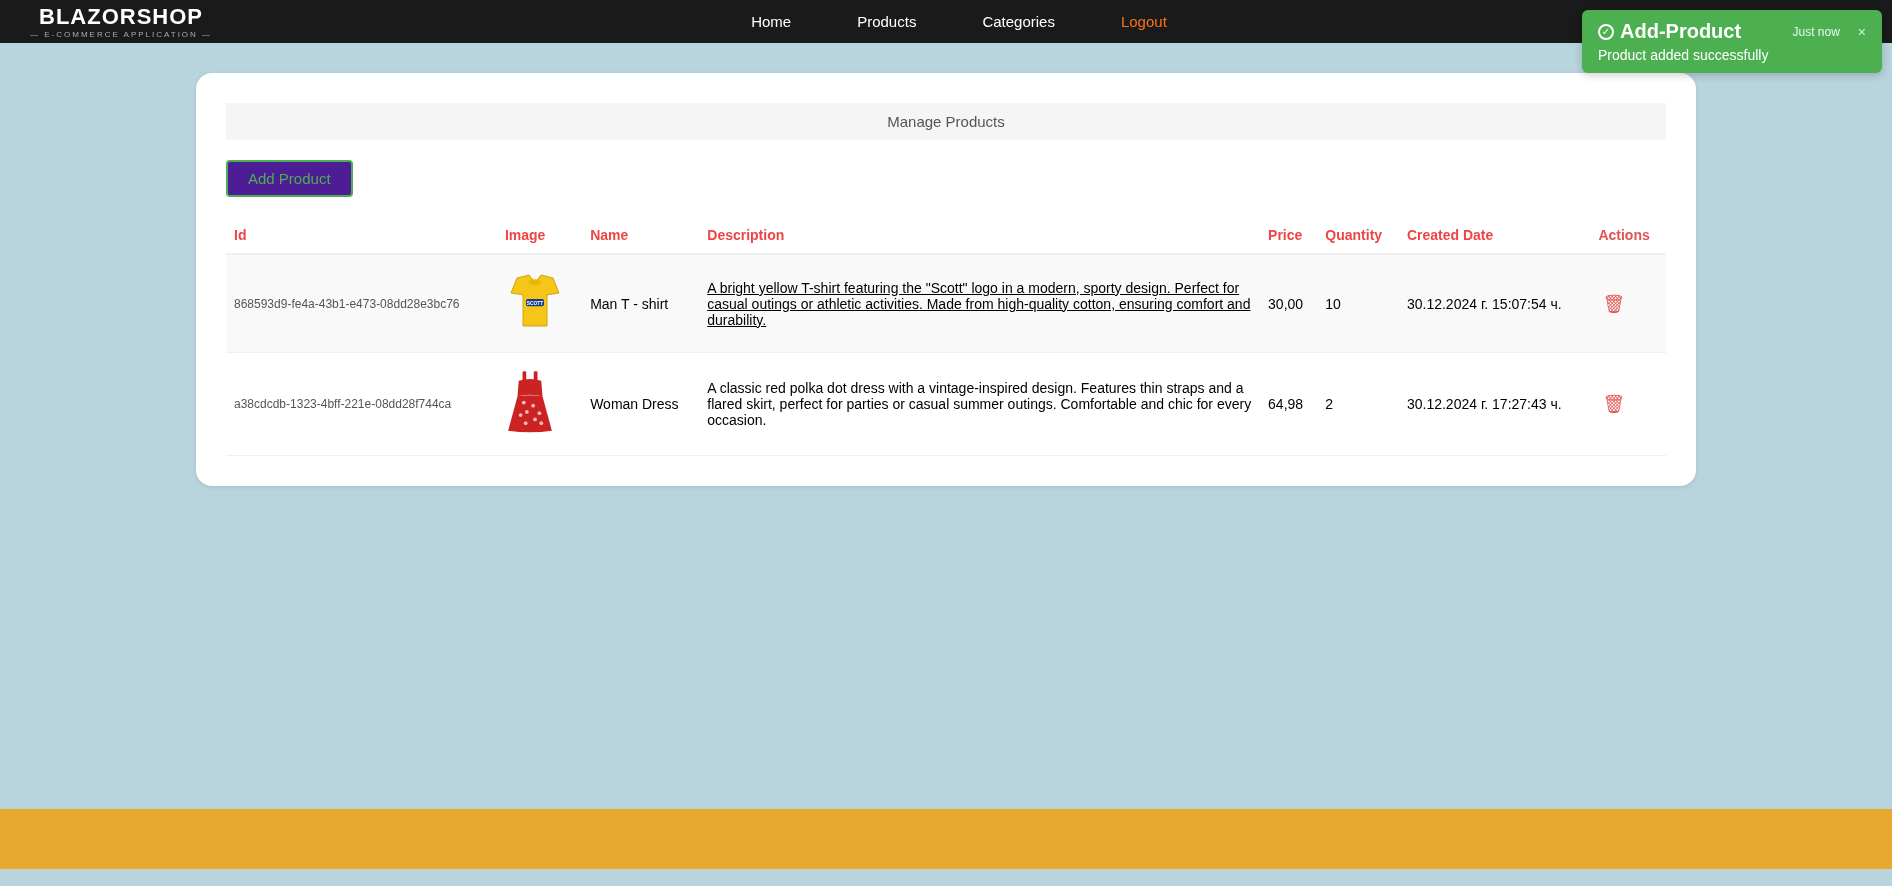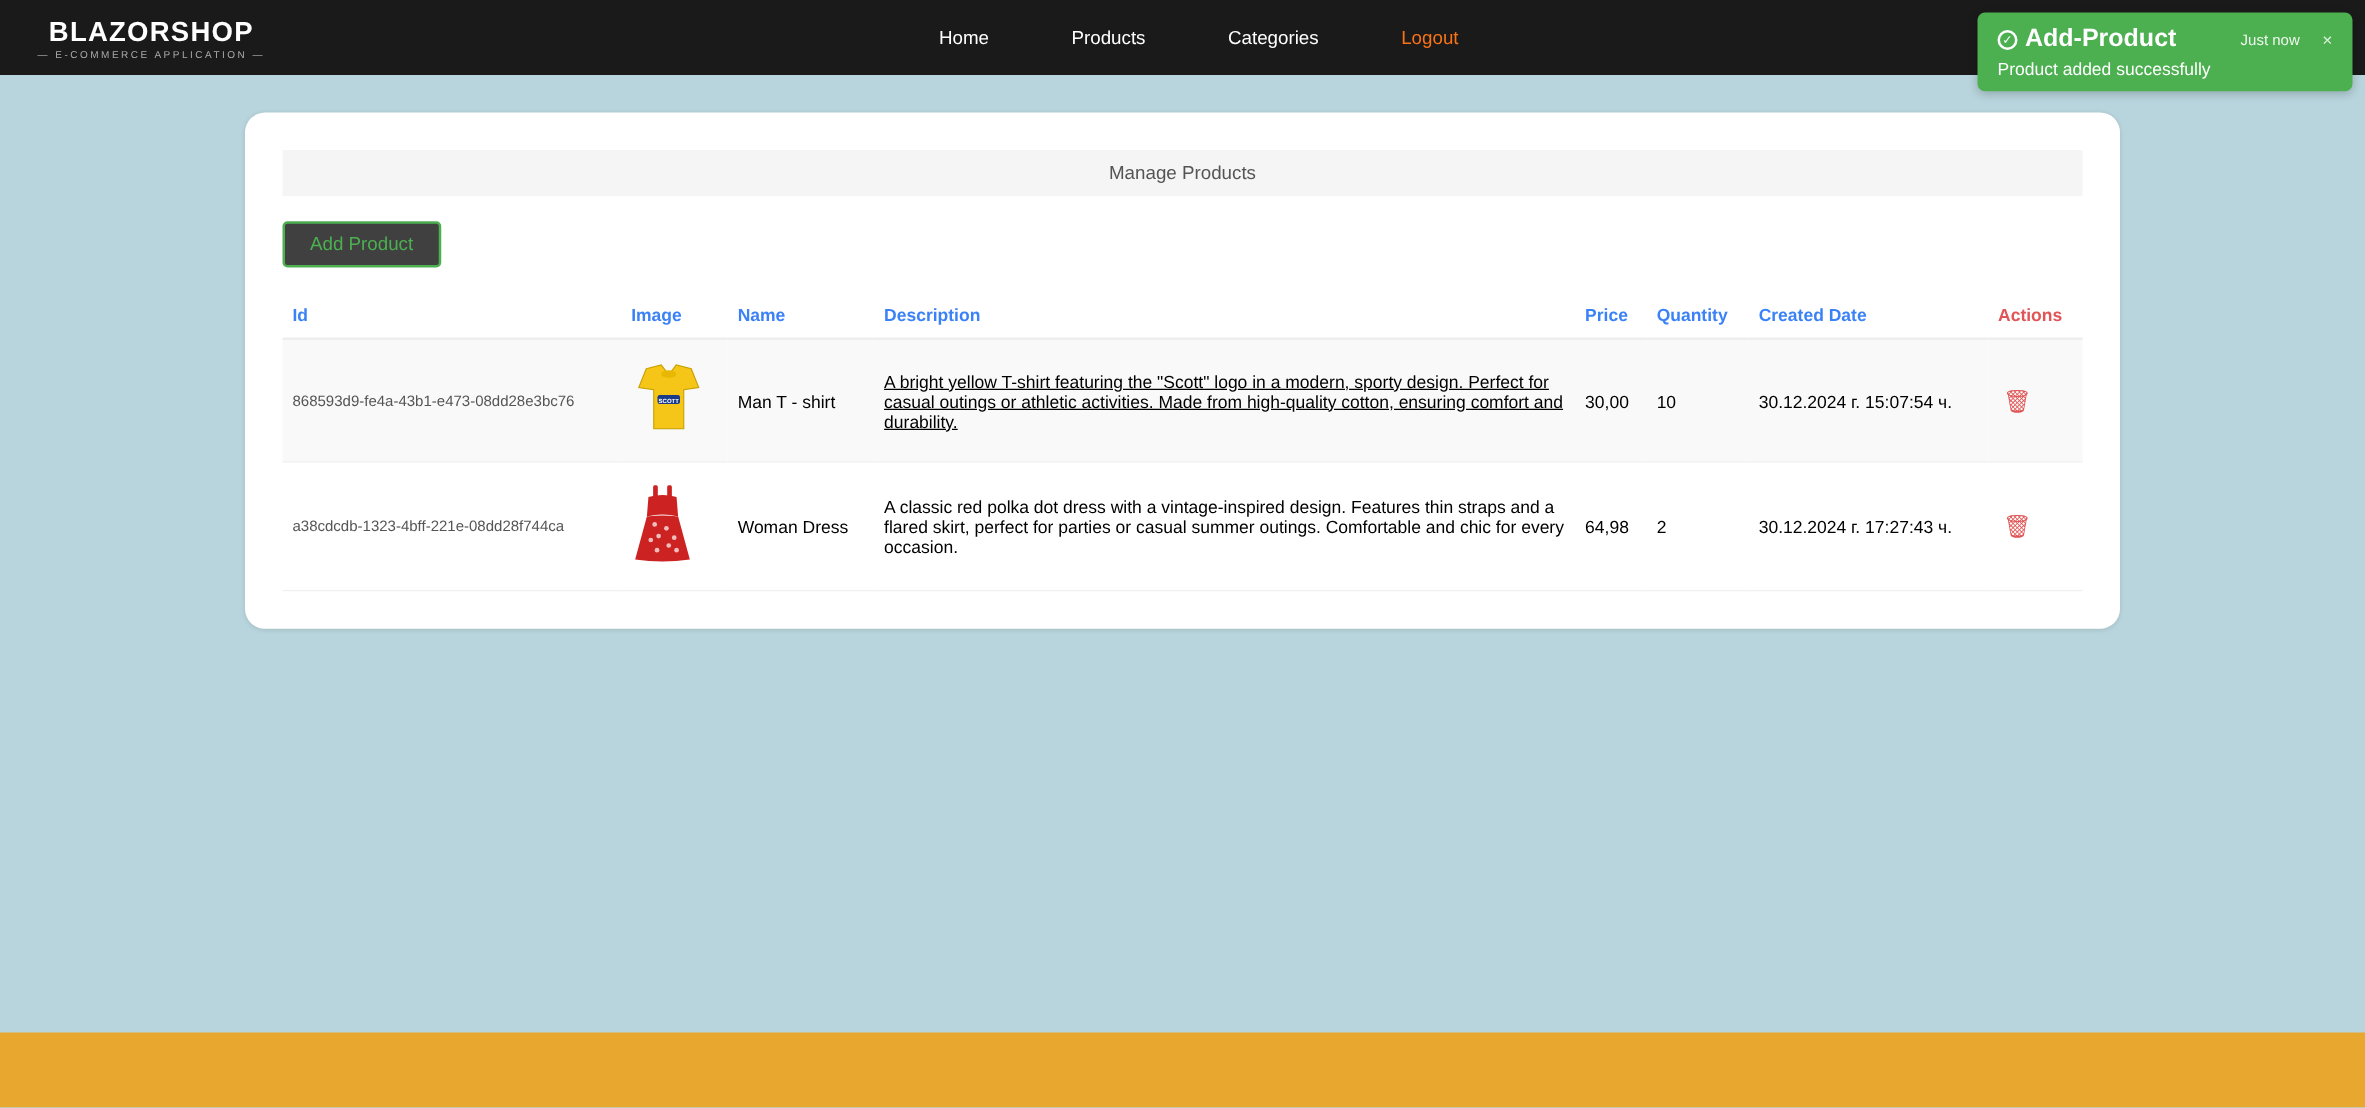--- a/index.html
+++ b/index.html
@@ -1,21 +1,21 @@
 <!DOCTYPE html>
 <html><head>
   <meta charset="utf-8">
   <style>
     * { margin: 0; padding: 0; box-sizing: border-box; }
     body { font-family: Arial, sans-serif; background: #b8d4dc; min-height: 886px; }
 
     
     .header {
       background: #1a1a1a;
-      height: 60px;
+      height: 43px;
       display: flex;
       align-items: center;
       padding: 0 30px;
       position: relative;
     }
     .logo-area {
       display: flex;
       flex-direction: column;
       align-items: center;
     }
@@ -124,42 +124,42 @@
       text-align: center;
       color: #555;
       font-size: 15px;
       margin-bottom: 20px;
       padding: 10px;
       background: #f5f5f5;
     }
 
     .add-btn {
       border: 2px solid #4caf50;
-      background: #404040;
+      background: #4c1d95;
       color: #4caf50;
       padding: 8px 20px;
       font-size: 15px;
       border-radius: 4px;
       cursor: pointer;
       margin-bottom: 20px;
     }
 
     
     table {
       width: 100%;
       border-collapse: collapse;
       font-size: 14px;
     }
     thead tr {
       border-bottom: 2px solid #eee;
     }
     th {
       padding: 10px 8px;
       text-align: left;
-      color: #3b82f6;
+      color: #ef4444;
       font-weight: 600;
     }
     th.actions-col {
       color: #e05555;
     }
     tbody tr {
       border-bottom: 1px solid #f0f0f0;
     }
     tbody tr:nth-child(odd) {
       background: #f9f9f9;

